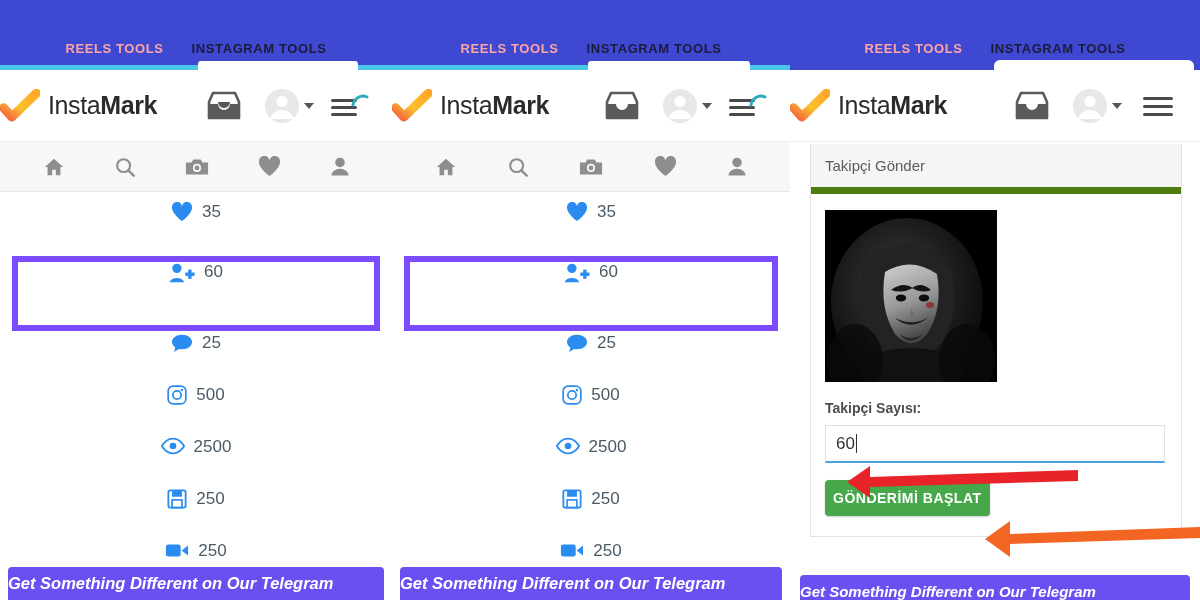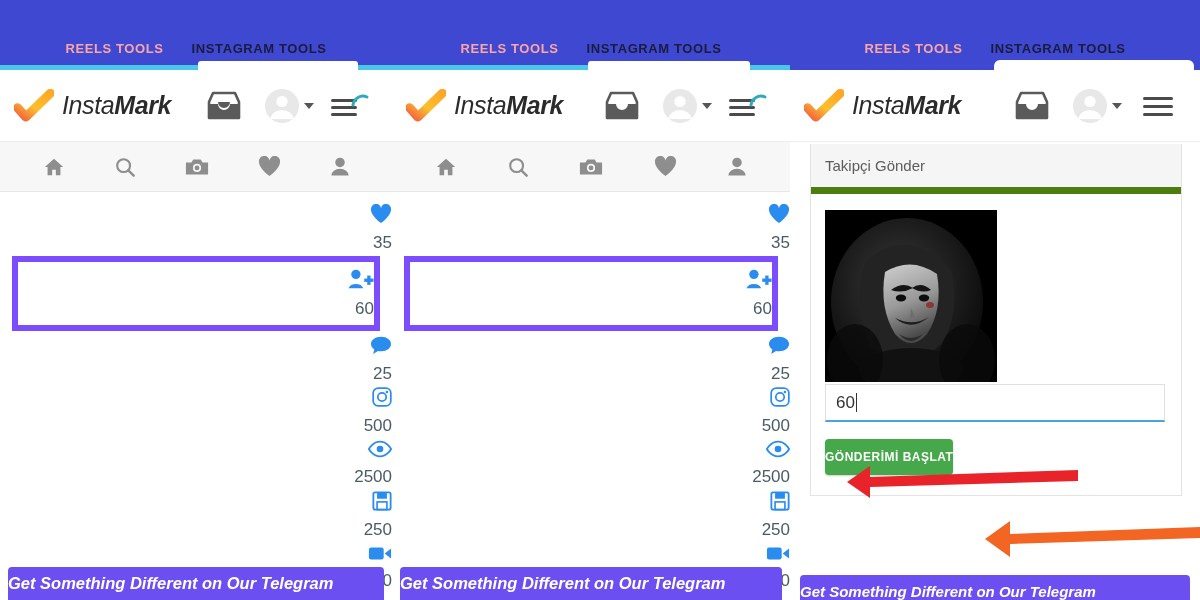--- a/index.html
+++ b/index.html
@@ -71,24 +71,23 @@
     background: #ffffff;
     border-radius: 6px 6px 0 0;
   }
 
   
   .logobar {
     height: 72px;
     background: #ffffff;
     display: flex;
     align-items: center;
-    padding-left: 14px;
+    padding-left: 0;
     gap: 0px;
     border-bottom: 1px solid #ededed;
-    font-style: italic;
   }
   .logo-wrap { display: flex; align-items: center; gap: 8px; }
   .logo-check { width: 40px; height: 34px; flex: 0 0 auto; }
   .logo-text {
     font-size: 25px;
     color: #2b2b2b;
     letter-spacing: -0.4px;
     white-space: nowrap;
   }
   .logo-text .lt-light { font-weight: 300; }
@@ -126,24 +125,23 @@
   .igbar svg { display: block; }
 
   
   .counters {
     padding-top: 10px;
     background: #ffffff;
   }
   .crow {
     height: 52px;
     display: flex;
-    align-items: flex-end;
+    align-items: flex-start;
     justify-content: center;
     gap: 9px;
-    flex-direction: column;
   }
   .crow .cval {
     font-size: 17px;
     color: #4b5b66;
   }
   .crow-highlight {
     border: 6px solid #7c4dff;
     height: 75px;
     margin: 2px 12px 2px 12px;
     background: #ffffff;
@@ -221,25 +219,25 @@
     width: 1px; height: 19px;
     background: #333;
     margin-left: 1px;
   }
   .start-btn {
     margin-top: 17px;
     display: inline-flex;
     align-items: center;
     justify-content: center;
     height: 36px;
-    padding: 0 0;
+    padding: 0 8px;
     background: #46a84b;
     border-radius: 4px;
     color: #ffffff;
-    font-size: 12px;
+    font-size: 14px;
     font-weight: bold;
     letter-spacing: 0.5px;
     border: none;
     cursor: pointer;
     box-shadow: 0 1px 2px rgba(0,0,0,.2);
     font-family: "Liberation Sans", sans-serif;
   }
 
   
   .arrow-overlay {
@@ -650,20 +648,21 @@
             <ellipse cx="105" cy="95" rx="4" ry="3" fill="#8a2b2b" opacity="0.85"></ellipse>
             <path d="M70 108 q16 14 34 -1 q-16 10 -34 1 Z" fill="#1d1d1d"></path>
             <path d="M86 98 l4 9 l-5 1 Z" fill="#6d6d6d"></path>
             <path d="M74 124 q12 8 24 0 q-12 14 -24 0 Z" fill="#2a2a2a"></path>
             <ellipse cx="86" cy="160" rx="52" ry="22" fill="#111"></ellipse>
             <ellipse cx="30" cy="150" rx="28" ry="36" fill="#0a0a0a" opacity="0.8"></ellipse>
             <ellipse cx="142" cy="150" rx="28" ry="36" fill="#0a0a0a" opacity="0.8"></ellipse>
           </svg>
         </div>
 
+        <div class="field-label" style="margin-top:18px;">Takipçi Sayısı:</div>
 
         <div class="num-input">
           <span>60</span>
             <span class="caretbar"></span>
         </div>
 
         <button class="start-btn">GÖNDERİMİ BAŞLAT</button>
       </div>
     </div>
 

